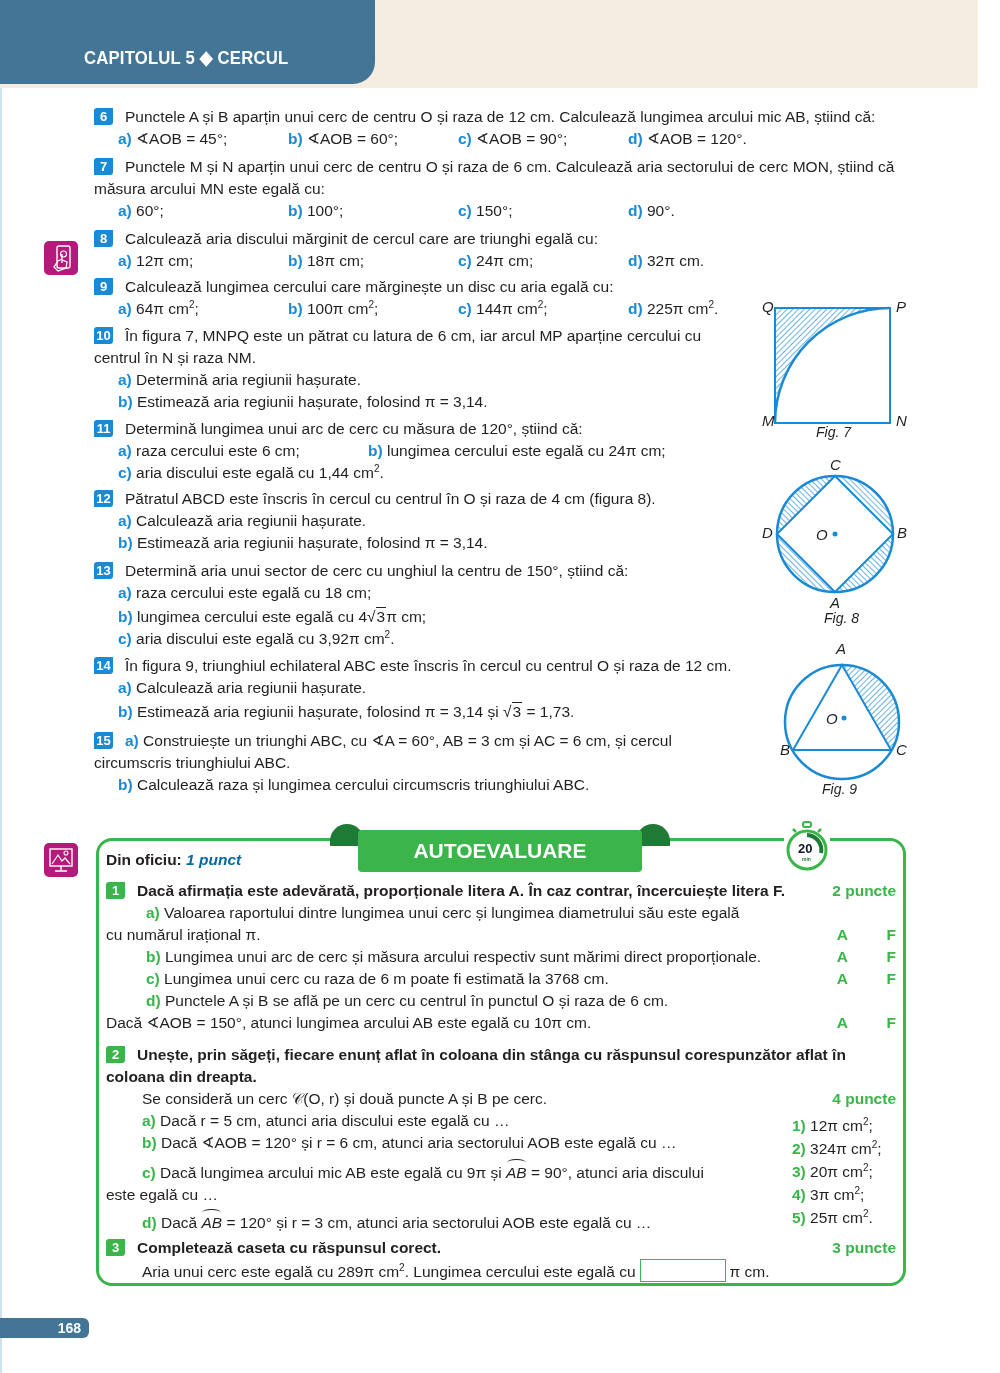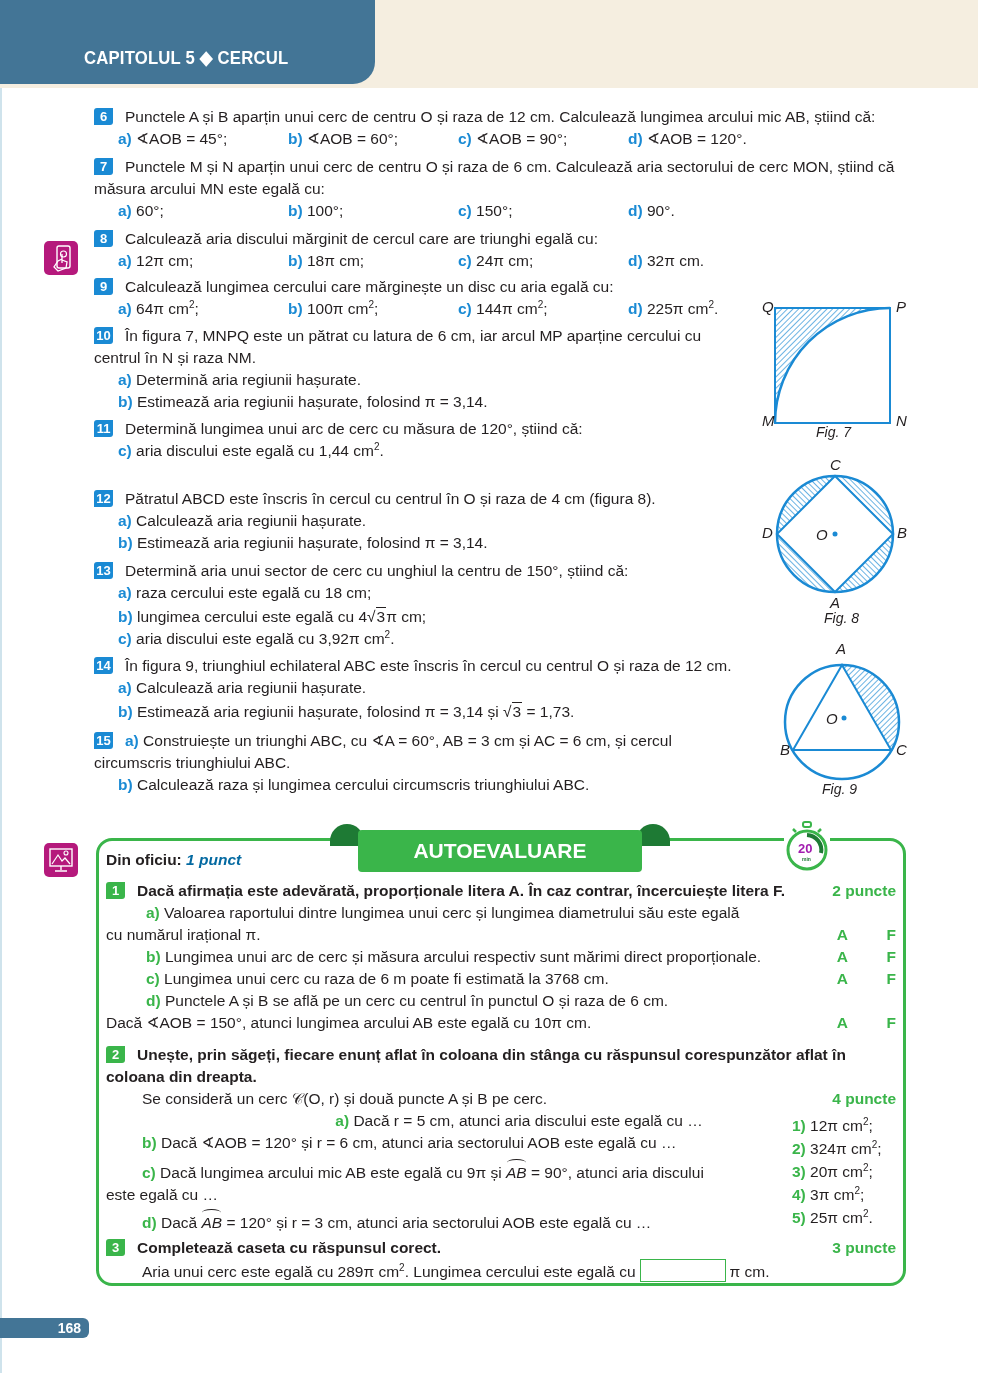--- a/index.html
+++ b/index.html
@@ -157,20 +157,21 @@
   </svg>
   <span class="pt" style="left:2px; top:2px;">Q</span>
   <span class="pt" style="left:136px; top:2px;">P</span>
   <span class="pt" style="left:2px; top:116px;">M</span>
   <span class="pt" style="left:136px; top:116px;">N</span>
   <span class="fig-cap" style="left:56px; top:128px;">Fig. 7</span>
 </div>
 
 <div class="ex" style="top:418px; width:660px;">
   <div><span class="num">11</span><span>Determină lungimea unui arc de cerc cu măsura de 120°, știind că:</span></div>
+  <div class="indent"><span style="display:inline-block; width:250px;"><span class="lbl">a)</span> <span>raza cercului este 6 cm;</span></span><span class="lbl">b)</span> <span>lungimea cercului este egală cu 24π cm;</span></div>
   <div class="indent"><span class="lbl">c)</span> <span>aria discului este egală cu 1,44 cm</span><sup>2</sup><span>.</span></div>
 </div>
 
 <div class="ex" style="top:488px; width:660px;">
   <div><span class="num">12</span><span>Pătratul ABCD este înscris în cercul cu centrul în O și raza de 4 cm (figura 8).</span></div>
   <div class="indent"><span class="lbl">a)</span> <span>Calculează aria regiunii hașurate.</span></div>
   <div class="indent"><span class="lbl">b)</span> <span>Estimează aria regiunii hașurate, folosind π = 3,14.</span></div>
 </div>
 
 <div class="fig" style="left:758px; top:456px; width:160px; height:175px;">
@@ -247,21 +248,21 @@
 <div class="banner-curl" style="left:636px;"></div>
 <div class="auto-banner">AUTOEVALUARE</div>
 
 <div style="position:absolute; left:784px; top:820px; width:46px; height:52px; background:#fff;">
   <svg width="46" height="52" viewBox="0 0 46 52">
     <rect x="19" y="2" width="8" height="5" rx="2" fill="none" stroke="#3ab54a" stroke-width="2"></rect>
     <path d="M12 12 L9 9 M34 12 L37 9" stroke="#3ab54a" stroke-width="2.5"></path>
     <circle cx="23" cy="30" r="19" fill="#fff" stroke="#3ab54a" stroke-width="3"></circle>
     <path d="M23 15 A15 15 0 0 1 37 33" fill="none" stroke="#1e7a34" stroke-width="4"></path>
   </svg>
-  <span style="position:absolute; left:14px; top:21px; font-size:13px; font-weight:bold; color:#a21caf;">20</span>
+  <span style="position:absolute; left:14px; top:21px; font-size:13px; font-weight:bold; color:#0f172a;">20</span>
   <span style="position:absolute; left:18px; top:36px; font-size:5px; font-weight:bold; color:#1e7a34;">min</span>
 </div>
 
 <div class="ab" style="top:849px; font-weight:bold;">
   <span>Din oficiu:</span>
   <span style="color:#0369a1;font-style:italic;">1 punct</span>
 </div>
 
 <div class="ab" style="top:880px;">
   <div style="font-weight:bold;"><span class="num g">1</span><span>Dacă afirmația este adevărată, proporționale litera A. În caz contrar, încercuiește litera F.</span><span class="pts">2 puncte</span></div>
@@ -285,21 +286,21 @@
   <div style="position:relative;"><span>Dacă ∢AOB = 150°, atunci lungimea arcului AB este egală cu 10π cm.</span>
     <span class="af">
         <span class="a">A</span>
         <span class="f">F</span>
       </span></div>
 </div>
 
 <div class="ab" style="top:1044px;">
   <div style="font-weight:bold;"><span class="num g">2</span><span>Unește, prin săgeți, fiecare enunț aflat în coloana din stânga cu răspunsul corespunzător aflat în coloana din dreapta.</span><span class="pts" style="margin-top:22px;">4 puncte</span></div>
   <div style="padding-left:36px;">Se consideră un cerc 𝒞(O, r) și două puncte A și B pe cerc.</div>
-  <div style="padding-left:36px;text-align:center;"><span class="lbl g">a)</span> <span>Dacă r = 5 cm, atunci aria discului este egală cu …</span></div>
+  <div style="padding-left:36px;"><span class="lbl g">a)</span> <span>Dacă r = 5 cm, atunci aria discului este egală cu …</span></div>
   <div style="padding-left:36px;"><span class="lbl g">b)</span> <span>Dacă ∢AOB = 120° și r = 6 cm, atunci aria sectorului AOB este egală cu …</span></div>
   <div style="padding-left:36px; margin-top:8px;"><span class="lbl g">c)</span> <span>Dacă lungimea arcului mic AB este egală cu 9π și </span><i class="arc">AB</i><span> = 90°, atunci aria discului</span></div>
   <div><span>este egală cu …</span></div>
   <div style="padding-left:36px; margin-top:6px;"><span class="lbl g">d)</span> <span>Dacă </span><i class="arc">AB</i><span> = 120° și r = 3 cm, atunci aria sectorului AOB este egală cu …</span></div>
 </div>
 
 <div style="position:absolute; left:792px; top:1114px; line-height:23px;">
   <div><span class="lbl g">1)</span> <span>12π cm</span><sup>2</sup><span>;</span></div>
   <div><span class="lbl g">2)</span> <span>324π cm</span><sup>2</sup><span>;</span></div>
   <div><span class="lbl g">3)</span> <span>20π cm</span><sup>2</sup><span>;</span></div>

